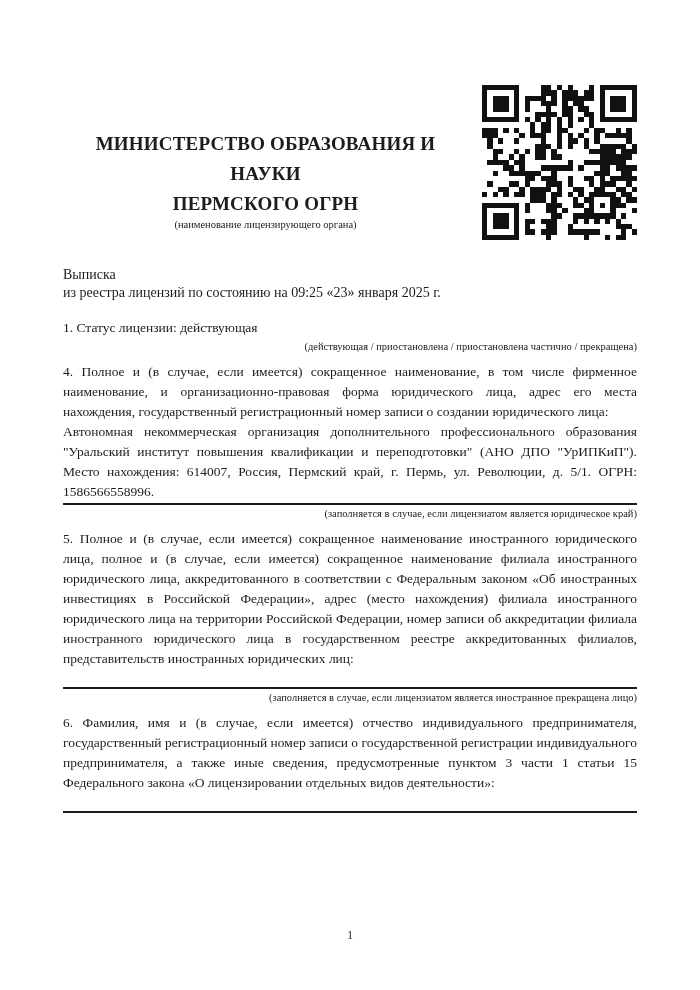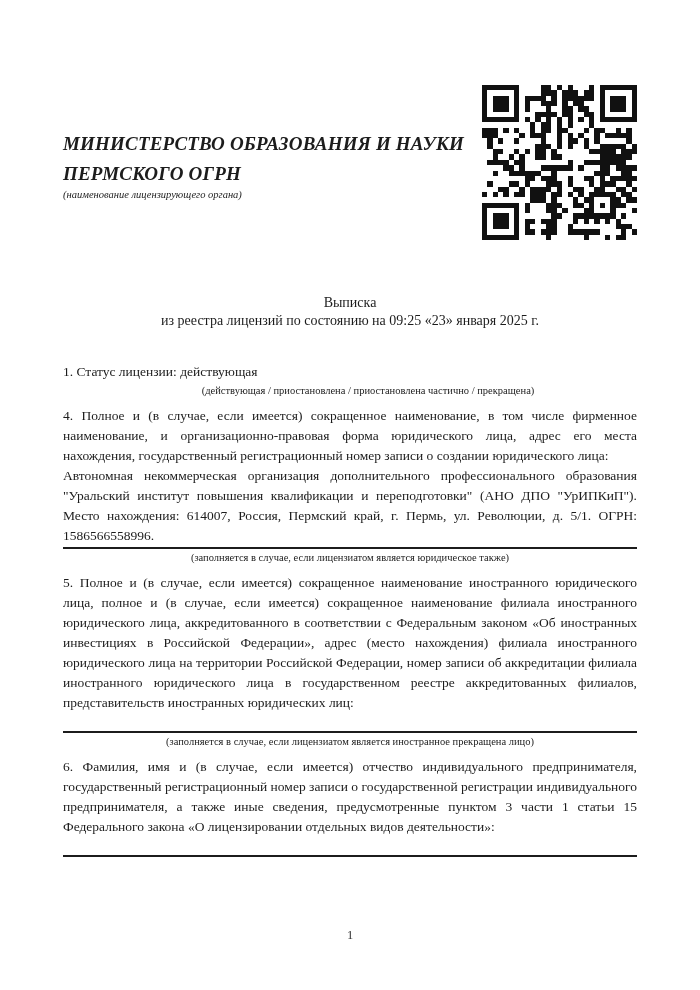--- a/index.html
+++ b/index.html
@@ -19,66 +19,65 @@
     color: #1c1c1c;
     overflow: hidden;
   }
   .header-row {
     display: flex;
     align-items: flex-start;
     height: 155px;
   }
   .org-block {
     flex: 1 1 auto;
+    text-align: center;
     padding-top: 44px;
     padding-right: 14px;
-    font-style: italic;
   }
   .org-name {
     font-weight: bold;
     font-size: 19px;
     line-height: 30px;
     letter-spacing: 0.2px;
   }
   .org-caption {
     font-size: 10.5px;
     margin-top: 0;
     color: #222;
   }
   .qr {
     flex: 0 0 auto;
     width: 155px;
     height: 155px;
     display: block;
   }
   .doc-title {
-    margin-top: 54px;
-    text-align: center;
+    margin-top: 26px;
     font-size: 14px;
     line-height: 18px;
   }
   .items {
-    margin-top: 32px;
+    margin-top: 16px;
     font-family: Liberation Serif, serif;
   }
   .item {
     margin-bottom: 9px;
   }
   .item-text {
     font-size: 13.5px;
     line-height: 20px;
   }
   .just {
     text-align: justify;
     text-justify: inter-word;
   }
   .item-caption {
     font-size: 10.5px;
     line-height: 13px;
-    text-align: center;
+    text-align: right;
     margin-top: 2px;
     color: #222;
   }
   .item-caption.offset {
     padding-left: 36px;
   }
   .rule {
     border-bottom: 2px solid #1c1c1c;
     margin-top: 1px;
   }
@@ -543,21 +542,21 @@
       <div class="item-text">1. Статус лицензии: действующая</div>
       <div class="item-caption offset">(действующая / приостановлена / приостановлена частично / прекращена)</div>
     </div>
 
 
 
     <div class="item">
       <div class="item-text just">4. Полное и (в случае, если имеется) сокращенное наименование, в том числе фирменное наименование, и организационно-правовая форма юридического лица, адрес его места нахождения, государственный регистрационный номер записи о создании юридического лица:</div>
       <div class="item-text just">Автономная некоммерческая организация дополнительного профессионального образования "Уральский институт повышения квалификации и переподготовки" (АНО ДПО "УрИПКиП"). Место нахождения: 614007, Россия, Пермский край, г. Пермь, ул. Революции, д. 5/1. ОГРН: 1586566558996.</div>
       <div class="rule"></div>
-      <div class="item-caption">(заполняется в случае, если лицензиатом является юридическое также)</div>
+      <div class="item-caption">(заполняется в случае, если лицензиатом является юридическое край)</div>
     </div>
 
     <div class="item">
       <div class="item-text just">5. Полное и (в случае, если имеется) сокращенное наименование иностранного юридического лица, полное и (в случае, если имеется) сокращенное наименование филиала иностранного юридического лица, аккредитованного в соответствии с Федеральным законом «Об иностранных инвестициях в Российской Федерации», адрес (место нахождения) филиала иностранного юридического лица на территории Российской Федерации, номер записи об аккредитации филиала иностранного юридического лица в государственном реестре аккредитованных филиалов, представительств иностранных юридических лиц:</div>
       <div class="blank-fill"></div>
       <div class="item-caption">(заполняется в случае, если лицензиатом является иностранное прекращена лицо)</div>
     </div>
 
     <div class="item">
       <div class="item-text just">6. Фамилия, имя и (в случае, если имеется) отчество индивидуального предпринимателя, государственный регистрационный номер записи о государственной регистрации индивидуального предпринимателя, а также иные сведения, предусмотренные пунктом 3 части 1 статьи 15 Федерального закона «О лицензировании отдельных видов деятельности»:</div>

